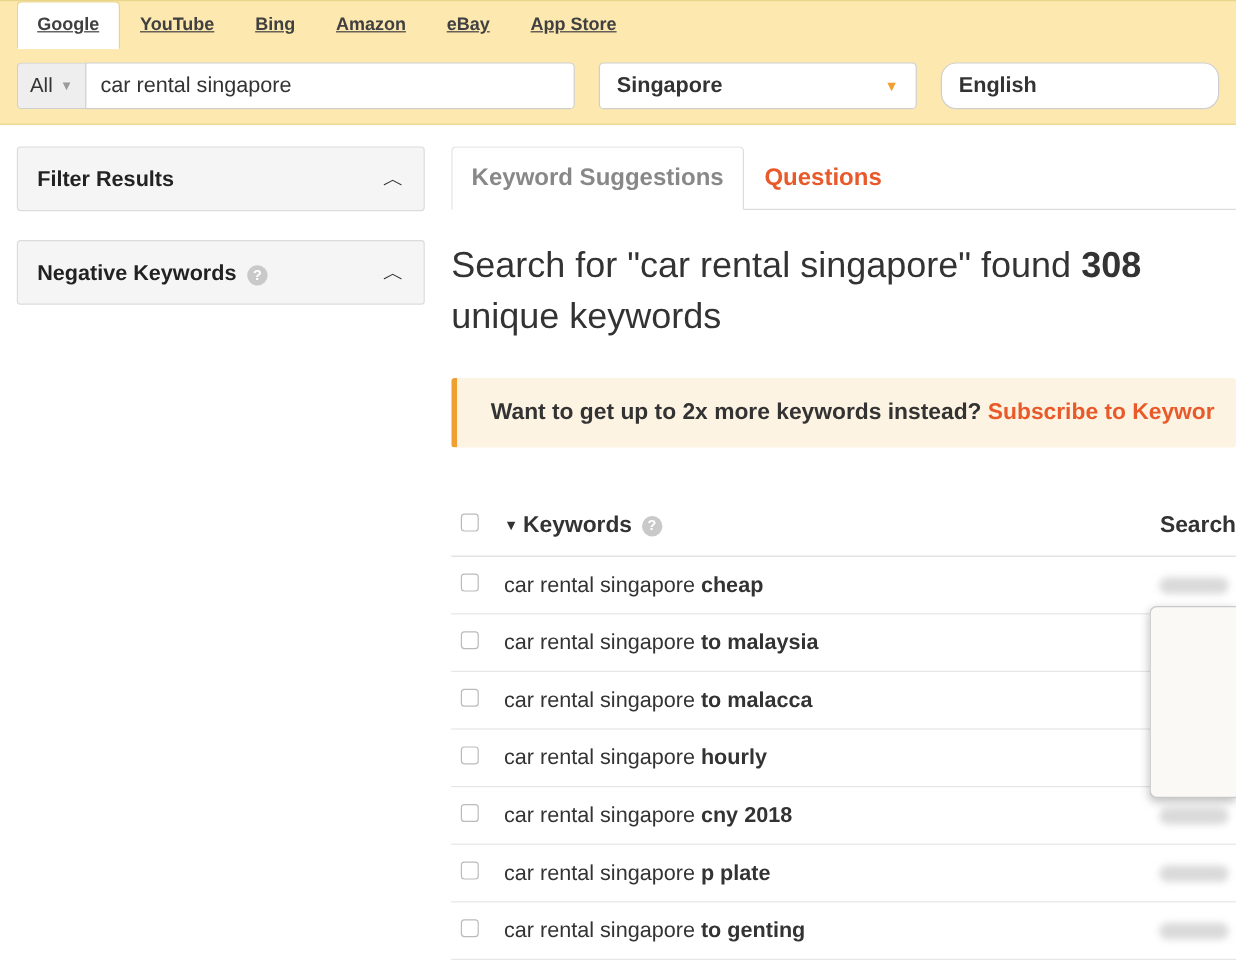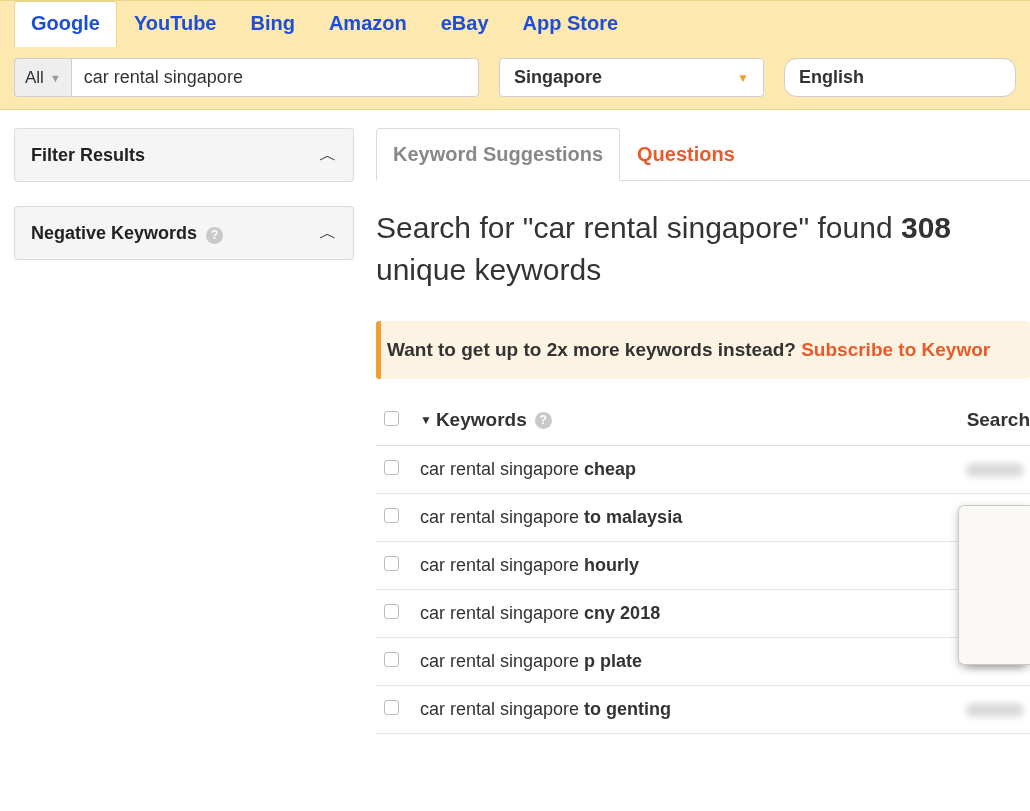--- a/index.html
+++ b/index.html
@@ -15,25 +15,26 @@
       border-top: 1px solid #e8d58a;
       border-bottom: 1px solid #e8d58a;
       padding: 0 0 12px 0;
     }
     .source-tabs {
       display: flex;
       padding: 0 0 0 14px;
     }
     .source-tab {
       padding: 10px 16px 10px 16px;
-      color: #1d4ed8;
+      color: #404040;
       font-weight: 600;
-      font-size: 20px;
+      font-size: 15px;
       cursor: pointer;
       border: 1px solid transparent;
+      text-decoration: underline;
     }
     .source-tab.active {
       background: #fff;
       border: 1px solid #e8d58a;
       border-bottom: 1px solid #fff;
       border-radius: 4px 4px 0 0;
       margin-bottom: -1px;
     }
     .search-row {
       display: flex;
@@ -160,25 +161,25 @@
       color: #333;
       margin: 26px 0 30px 0;
       line-height: 1.4;
       font-weight: 400;
     }
     .headline .count { font-weight: 700; }
     .promo {
       background: #fdf3e2;
       border-left: 5px solid #f0a030;
       border-radius: 3px;
-      padding: 18px 6px;
+      padding: 18px 28px;
       font-size: 19px;
       color: #333;
       font-weight: 600;
-      margin-bottom: 30px;
+      margin-bottom: 54px;
       overflow: hidden;
       white-space: nowrap;
     }
     .promo .link { color: #e85a2a; }
     .kw-table {
       width: 100%;
     }
     .kw-header {
       display: flex;
       align-items: center;
@@ -330,20 +331,25 @@
         <span class="kw-text"><span>car rental singapore </span><span class="kw-bold">cheap</span></span>
         <span class="blur"></span>
       </div>
       <div class="kw-row">
         <span class="cb"><input type="checkbox" class="cbx" style=""></span>
         <span class="kw-text"><span>car rental singapore </span><span class="kw-bold">to malaysia</span></span>
         <span class="blur"></span>
       </div>
       <div class="kw-row">
         <span class="cb"><input type="checkbox" class="cbx" style=""></span>
+        <span class="kw-text"><span>car rental singapore </span><span class="kw-bold">to malacca</span></span>
+        <span class="blur"></span>
+      </div>
+      <div class="kw-row">
+        <span class="cb"><input type="checkbox" class="cbx" style=""></span>
         <span class="kw-text"><span>car rental singapore </span><span class="kw-bold">hourly</span></span>
         <span class="blur"></span>
       </div>
       <div class="kw-row">
         <span class="cb"><input type="checkbox" class="cbx" style=""></span>
         <span class="kw-text"><span>car rental singapore </span><span class="kw-bold">cny 2018</span></span>
         <span class="blur"></span>
       </div>
       <div class="kw-row">
         <span class="cb"><input type="checkbox" class="cbx" style=""></span>

